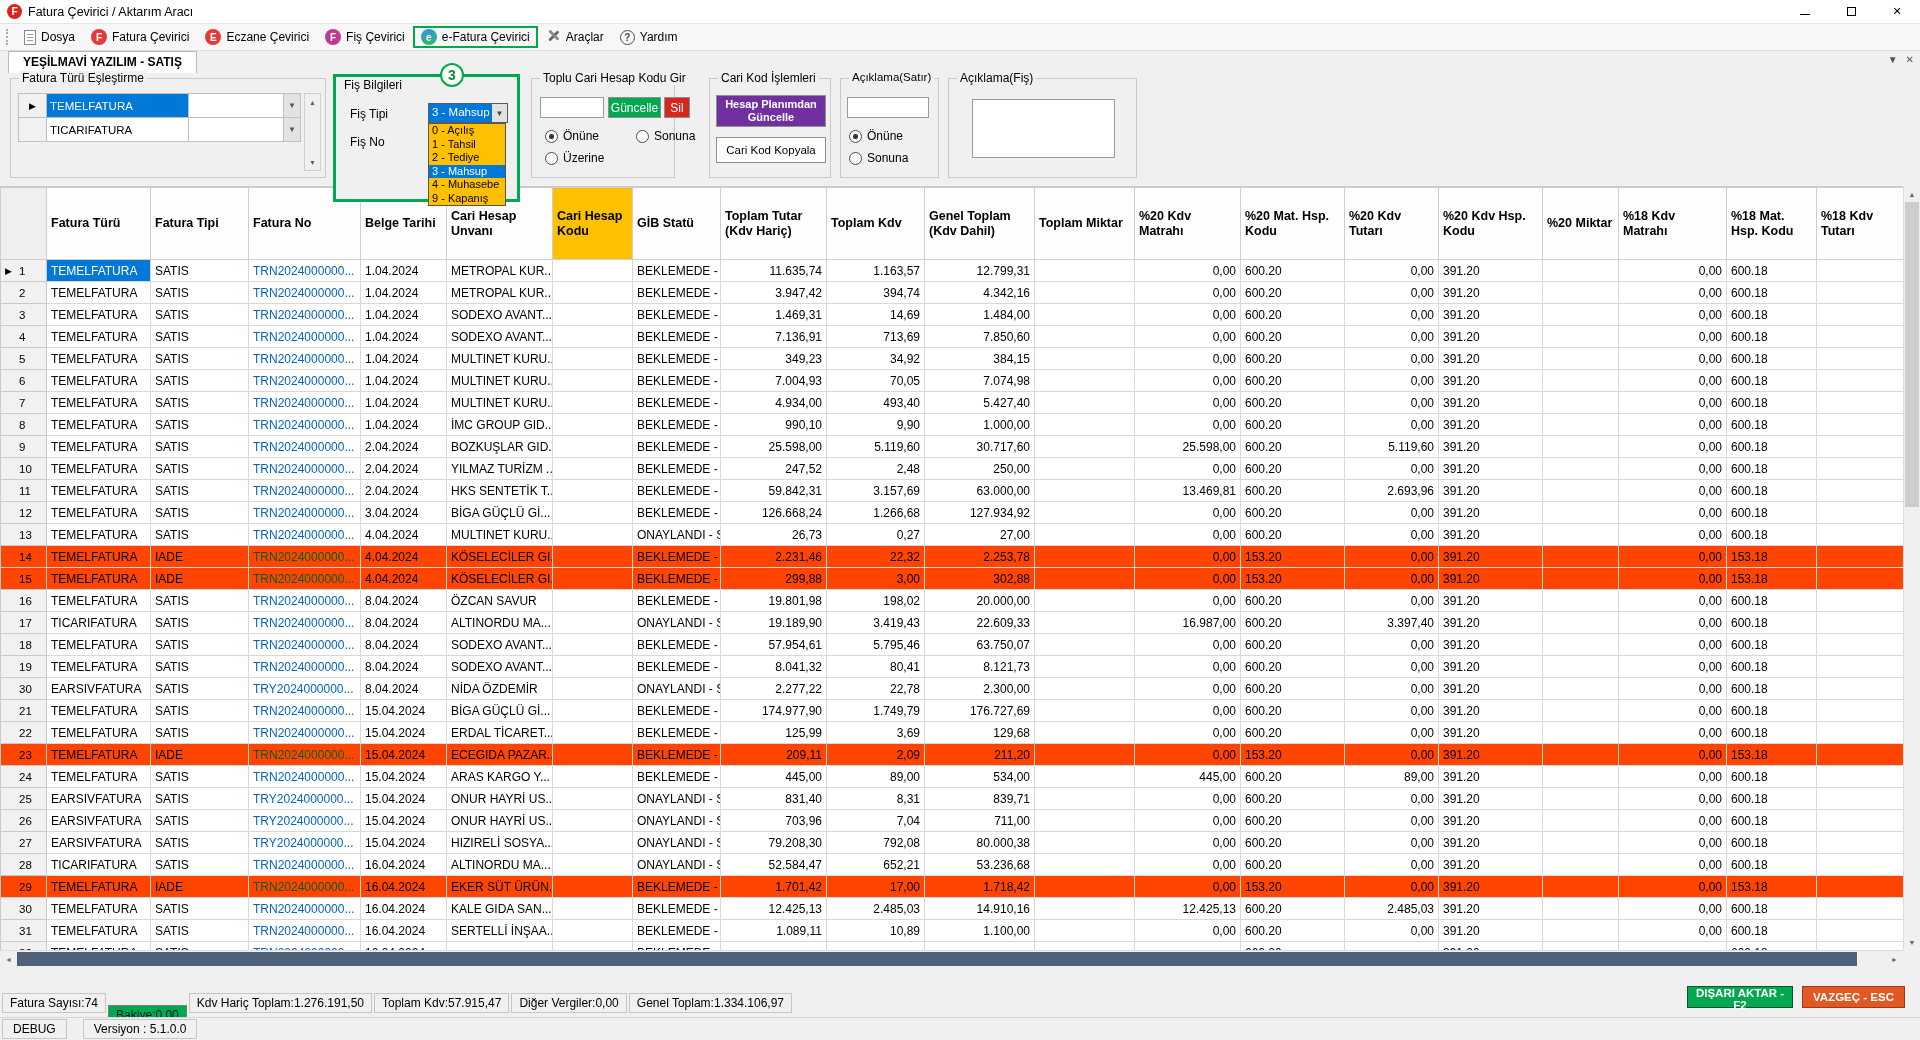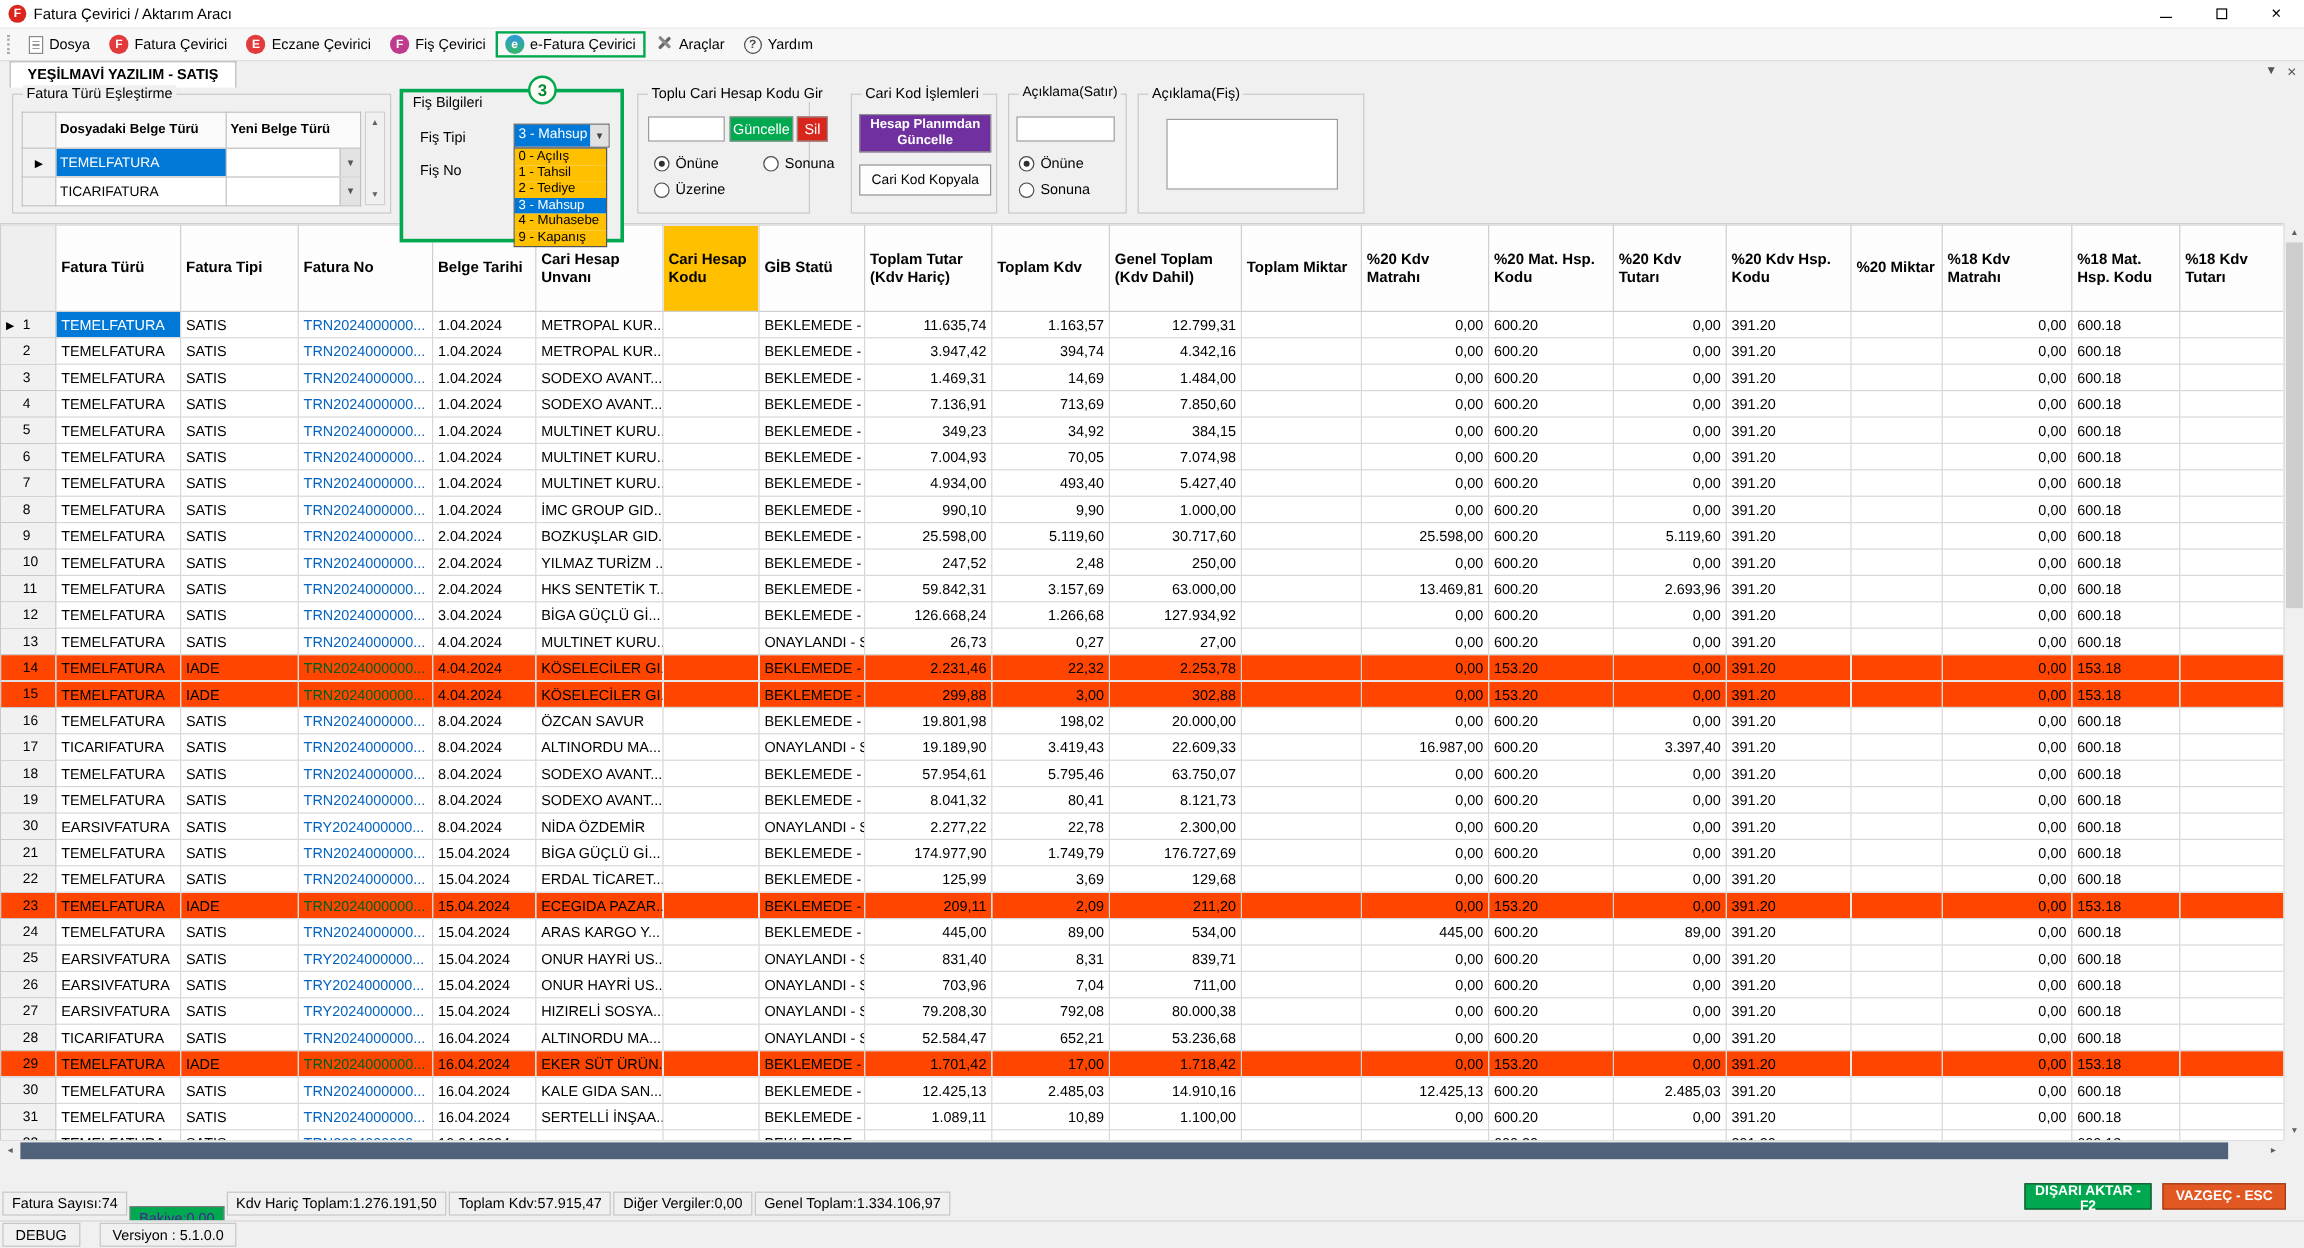--- a/index.html
+++ b/index.html
@@ -93,21 +93,21 @@
   
   .vscroll{position:absolute;left:1903px;top:186px;width:17px;height:764px;background:#f0f0f0;border-left:1px solid #dcdcdc;display:flex;flex-direction:column;}
   .v-thumb{height:305px;background:#cdcdcd;margin:0 1px;}
   .hscroll{position:absolute;left:0;top:950px;width:1903px;height:17px;background:#f0f0f0;border-top:1px solid #dcdcdc;display:flex;align-items:stretch;}
   .hscroll .sb-btn{width:17px;height:100%;}
   .h-thumb{width:1840px;background:#50617a;margin:1px 0;}
 
   
   .statusbar{position:absolute;left:0;top:992px;width:1920px;height:22px;display:flex;align-items:center;padding-left:2px;gap:2px;}
   .seg{border:1px solid #c6c6c6;background:#f0f0f0;padding:2px 7px;white-space:nowrap;}
-  .seg.green-seg{background:var(--accent-green,#00A94F);color:#4c1d95;border-color:#7d7d7d;margin-top:24px;}
+  .seg.green-seg{background:var(--accent-green,#00A94F);color:#0f172a;border-color:#7d7d7d;margin-top:24px;}
   .export-btn{position:absolute;left:1687px;top:986px;width:106px;height:22px;background:var(--accent-green,#00A94F);color:#fff;font-weight:bold;font-size:11.5px;border:1px solid #14522c;cursor:pointer;font-family:"Liberation Sans",sans-serif;}
   .cancel-btn{position:absolute;left:1802px;top:986px;width:103px;height:22px;background:var(--cancel-orange,#E25822);color:#fff;font-weight:bold;font-size:11.5px;border:1px solid #9c3a16;cursor:pointer;font-family:"Liberation Sans",sans-serif;}
   .bottombar{position:absolute;left:0;top:1017px;width:1920px;height:23px;background:#f0f0f0;border-top:1px solid #d6d6d6;display:flex;align-items:center;padding-left:2px;gap:16px;}
   .bseg{border:1px solid #c6c6c6;padding:2px 10px;white-space:nowrap;}
 </style>
 </head>
 <body>
 
 <div class="titlebar">
   <span class="app-icon">F</span>
@@ -172,25 +172,20 @@
 
 <div class="groupbox" style="left:10px;top:78px;width:316px;height:100px;">
   <span class="gb-title">Fatura Türü Eşleştirme</span>
   <table class="mini-grid">
     <colgroup>
         <col style="width:28px">
         <col style="width:142px">
         <col style="width:112px">
       </colgroup>
     <tbody>
-        <tr>
-      <th class="ind"></th>
-      <th>Dosyadaki Belge Türü</th>
-      <th>Yeni Belge Türü</th>
-    </tr>
     <tr>
       <td class="ind">▶</td>
       <td class="sel-cell">TEMELFATURA</td>
       <td class="combo-cell">
             <span class="cc-arrow">▼</span>
           </td>
     </tr>
     <tr>
       <td class="ind"></td>
       <td>TICARIFATURA</td>

